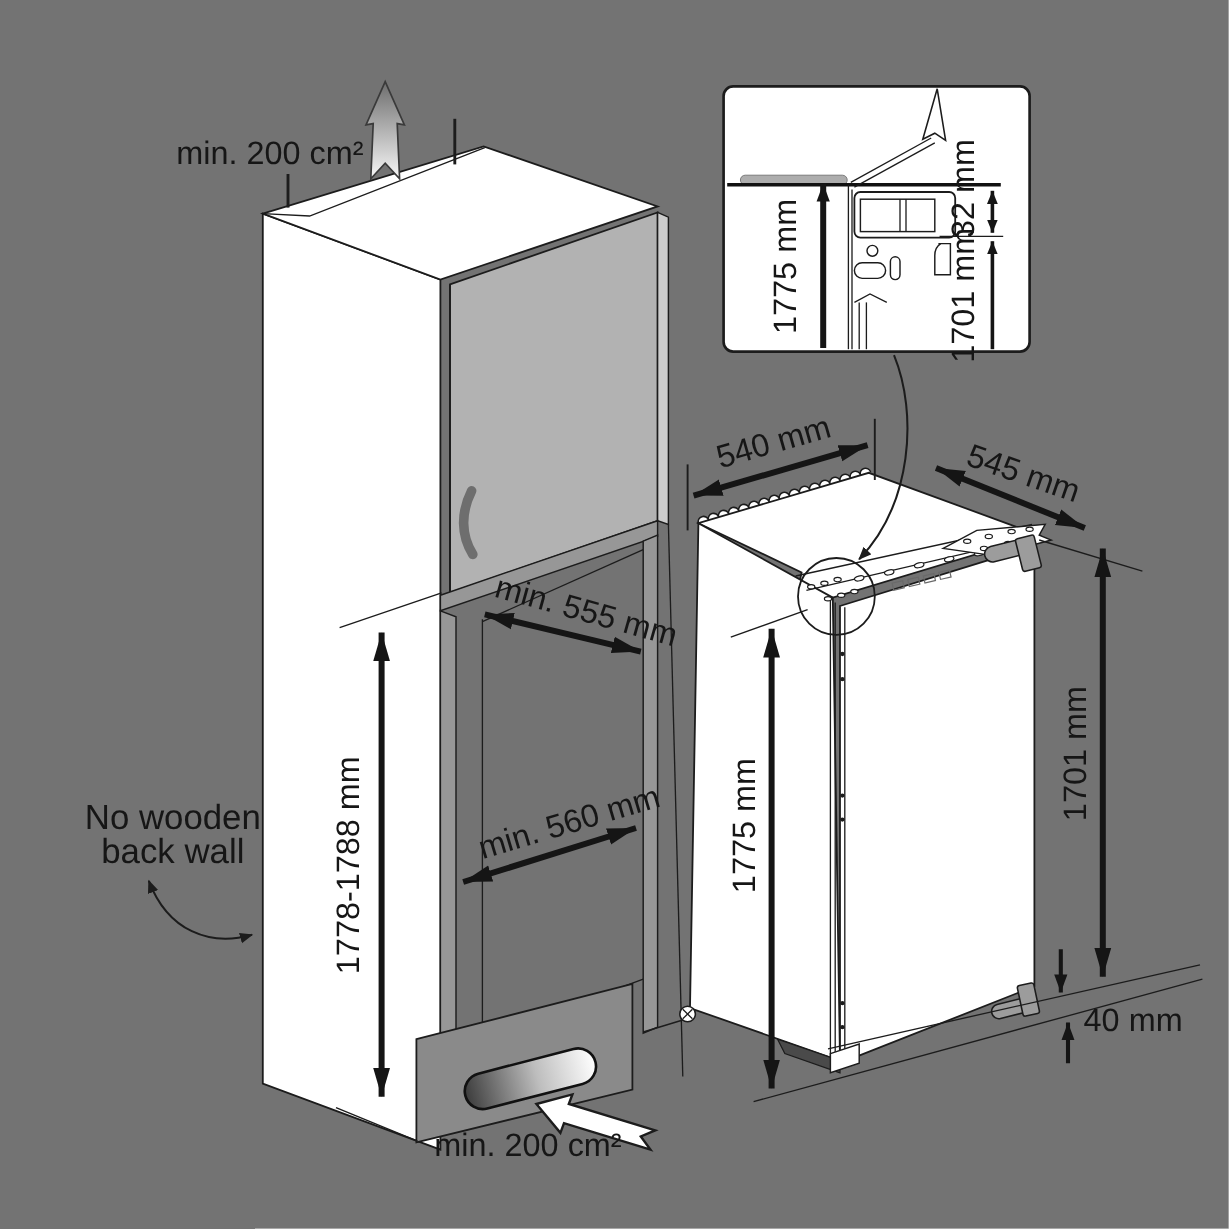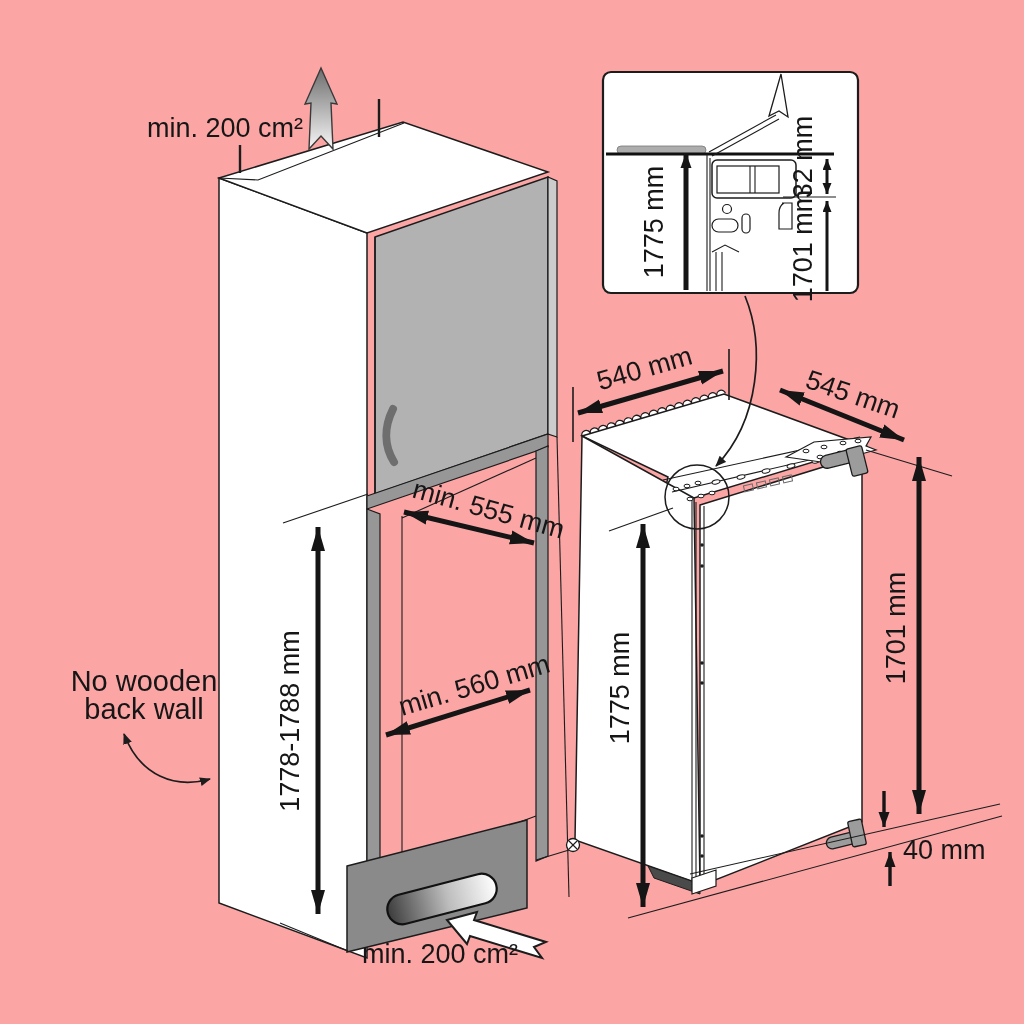--- a/index.html
+++ b/index.html
@@ -1,16 +1,16 @@
 <!DOCTYPE html>
 <html><head>
 <meta charset="utf-8">
 <style>
   html,body{margin:0;padding:0;background:#ffffff;}
-  .canvas{position:relative;width:1024px;height:1024px;background:#fca5a5;overflow:hidden;
+  .canvas{position:relative;width:1024px;height:1024px;background:#737373;overflow:hidden;
           font-family:"Liberation Sans", sans-serif;}
   svg{display:block;}
   .ln{stroke:#1c1c1c;stroke-width:1.4;fill:none;}
   .thin{stroke:#1c1c1c;stroke-width:1.1;fill:none;}
   .dim{stroke:#151515;stroke-width:5;fill:none;}
   .dimS{stroke:#151515;stroke-width:3.4;fill:none;}
   .white{fill:#ffffff;stroke:#1c1c1c;stroke-width:1.5;}
   .lbl{fill:#161616;font-size:27px;}
   .note{fill:#161616;font-size:29px;}
   text{font-family:"Liberation Sans", sans-serif;}

